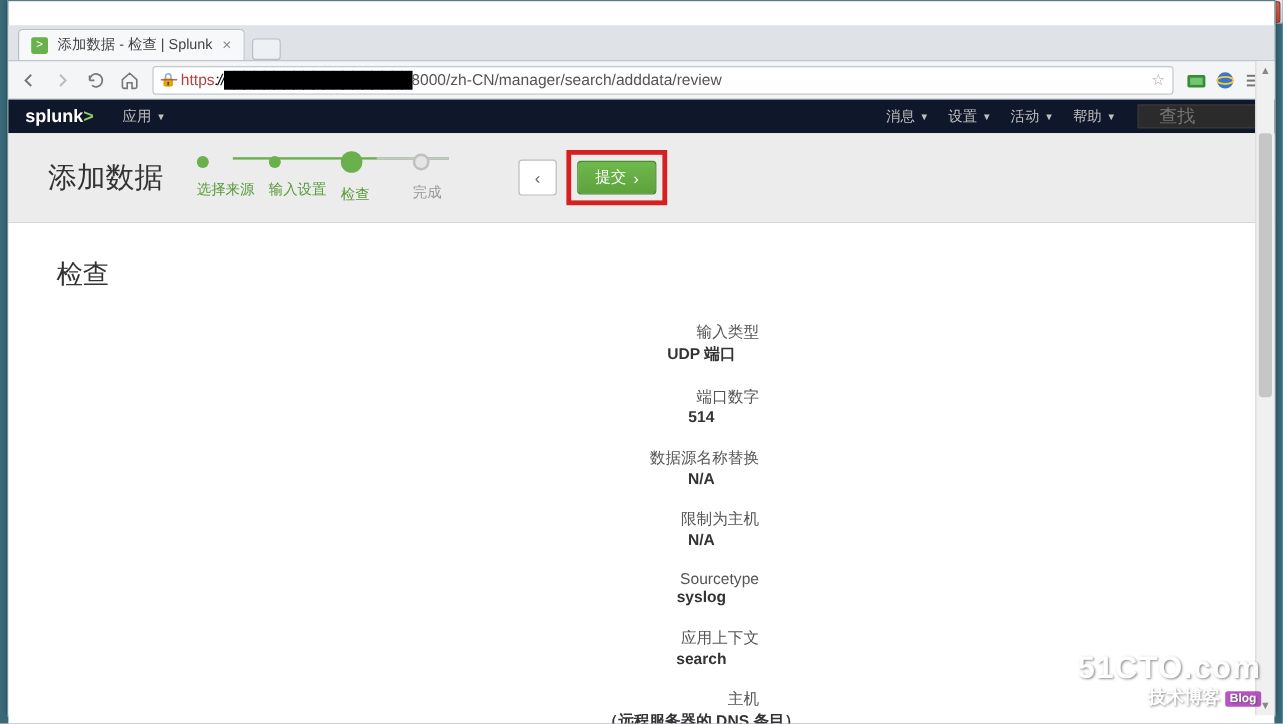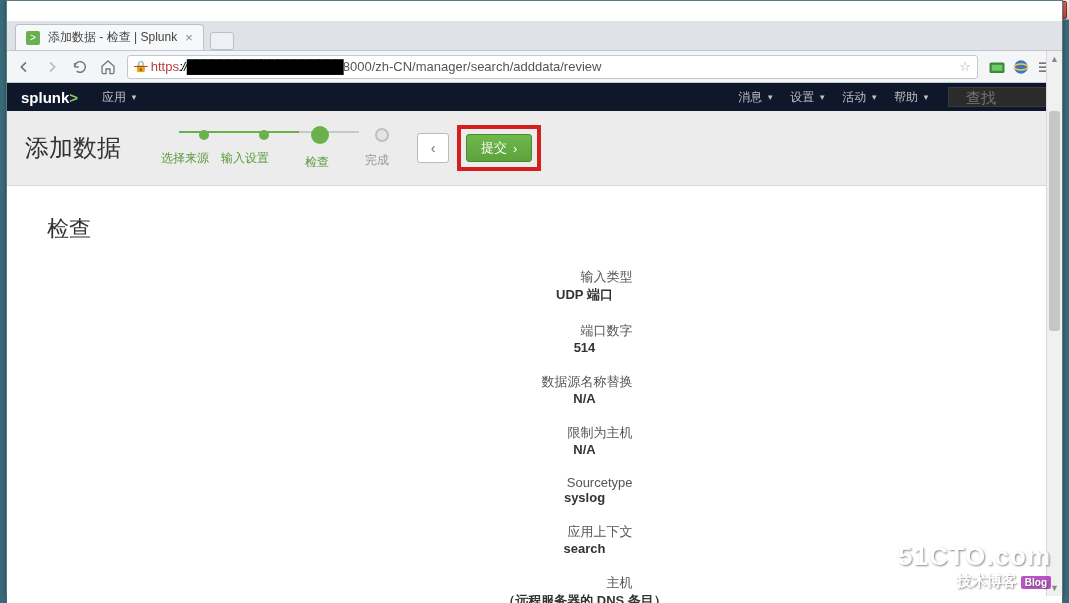--- a/index.html
+++ b/index.html
@@ -34,24 +34,24 @@
   
   .splunkbar { height:28px; background:#0f172a; color:#bfbfbf; display:flex; align-items:center; padding:0 14px; font-size:12px; }
   .splunkbar .logo { color:#fff; font-weight:bold; font-size:15px; margin-right:16px;}
   .splunkbar .logo .gt { color:#8fc96b; }
   .sbitem { display:flex; align-items:center; gap:4px; padding:0 8px; cursor:pointer;}
   .sbitem .cv { font-size:8px;}
   .spacer { flex:1; }
   .sbsearch { margin-left:10px; height:20px; width:100px; background:#2b2b2b; border:1px solid #3a3a3a; color:#888; font-size:15px; padding:0 17px;}
 
   
-  .wizard { background:#ececec; border-bottom:1px solid #d6d6d6; padding:14px 18px 14px 18px; display:flex; align-items:center; gap:28px;}
+  .wizard { background:#ececec; border-bottom:1px solid #d6d6d6; padding:14px 18px 14px 33px; display:flex; align-items:center; gap:28px;}
   .wizard h1 { font-size:24px; color:#333; font-weight:400;}
   .steps { display:flex; align-items:center; position:relative;}
-  .step { display:flex; flex-direction:column; align-items:flex-end; font-size:12px; color:#555; width:60px; position:relative;}
+  .step { display:flex; flex-direction:column; align-items:flex-start; font-size:12px; color:#555; width:60px; position:relative;}
   .step .dot { width:10px; height:10px; border-radius:50%; background:#6ab04c; z-index:2;}
   .step.inactive .dot { background:#e4e4e4; border:2px solid #bfbfbf; width:14px; height:14px;}
   .step.current .dot { width:18px; height:18px; }
   .step .lbl { margin-top:10px; color:#589a3a;}
   .step.inactive .lbl { color:#9a9a9a;}
   .line { position:absolute; top:5px; left:30px; right:30px; height:2px; background:#6ab04c; z-index:1;}
   .line .gray { position:absolute; right:0; top:0; height:2px; width:60px; background:#c8c8c8;}
   .wizbtns { display:flex; align-items:center; gap:0;}
   .wback { width:32px; height:30px; border:1px solid #bcbcbc; background:#fff; color:#666; display:flex; align-items:center; justify-content:center; font-size:14px; border-radius:3px;}
   .wsubwrap { border:4px solid #d62020; padding:5px; margin-left:8px;}

